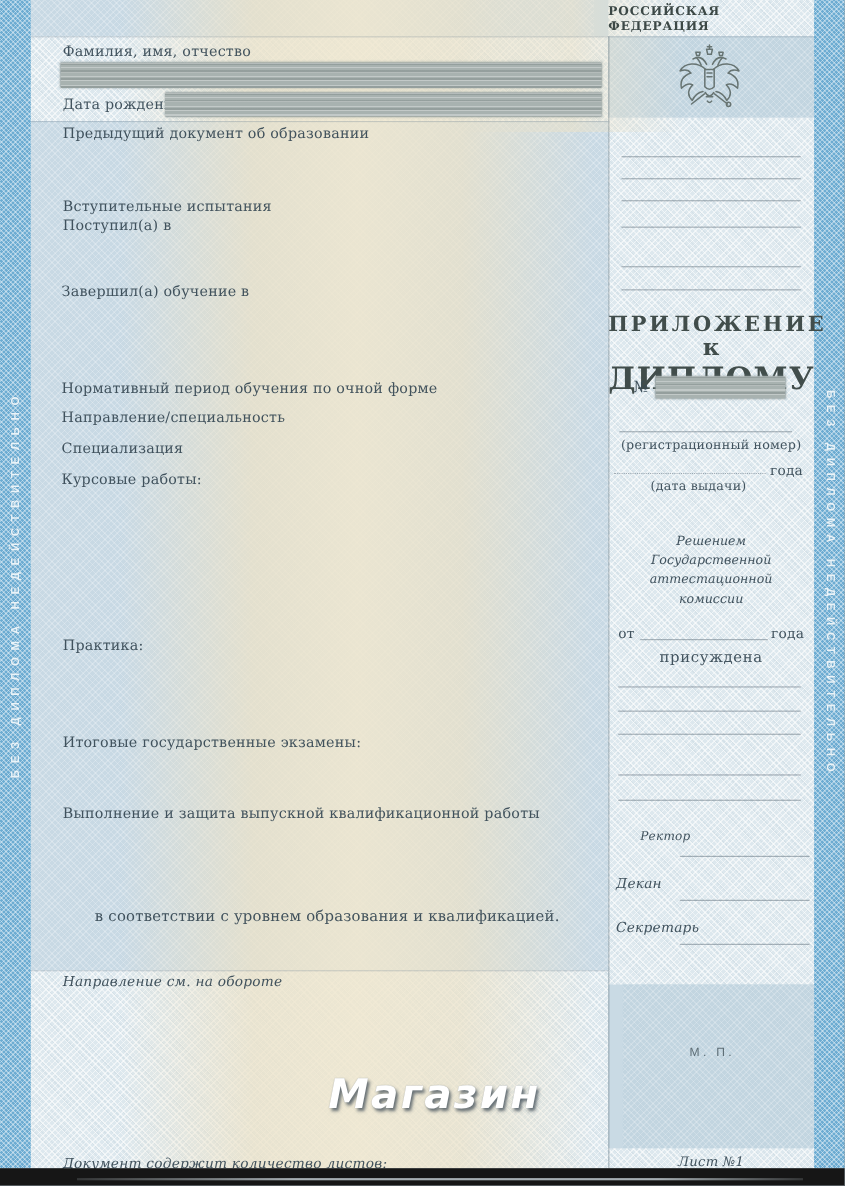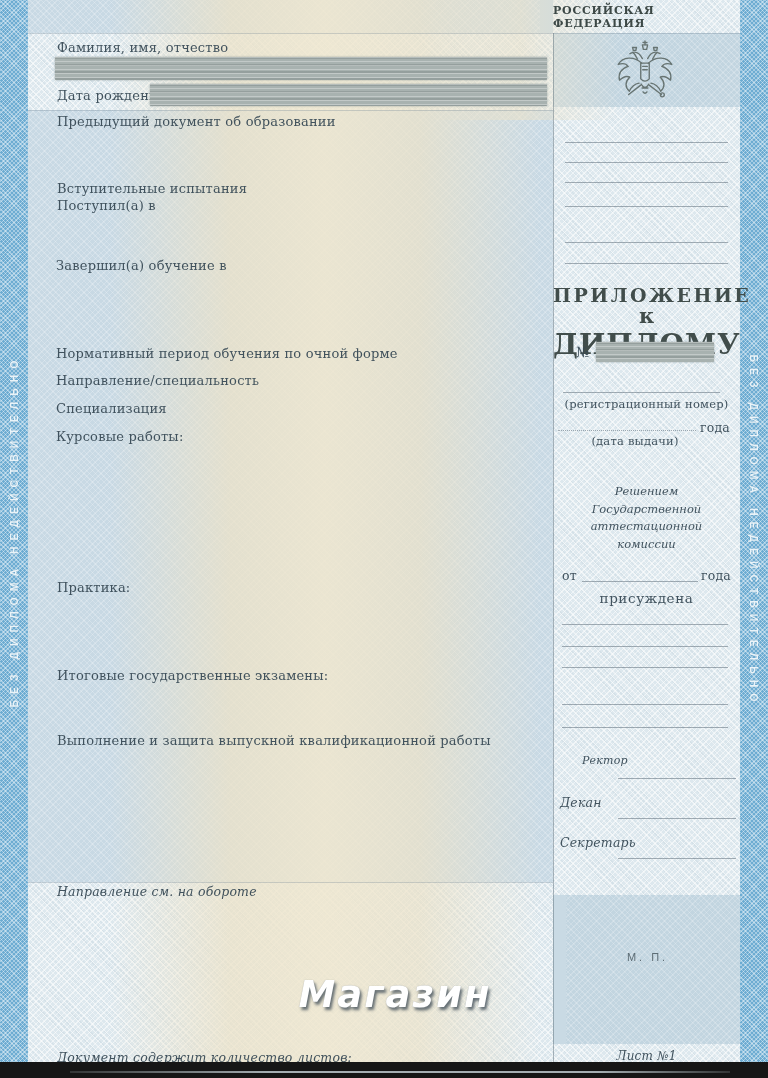--- a/index.html
+++ b/index.html
@@ -230,20 +230,21 @@
   <span class="lbl" style="left:56px; top:258px;">Завершил(а) обучение в</span>
   <span class="lbl" style="left:56px; top:346px;">Нормативный период обучения по очной форме</span>
   <span class="lbl" style="left:56px; top:373px;">Направление/специальность</span>
   <span class="lbl" style="left:56px; top:401px;">Специализация</span>
   <span class="lbl" style="left:56px; top:429px;">Курсовые работы:</span>
   <span class="lbl" style="left:57px; top:580px;">Практика:</span>
   <span class="lbl" style="left:57px; top:668px;">Итоговые государственные экзамены:</span>
   <span class="lbl" style="left:57px; top:733px;">Выполнение и защита выпускной квалификационной работы</span>
 
   <div class="lbl center" style="left:45px; top:824px; width:505px; font-size:13.5px; line-height:18px;">
+    <div>в соответствии с уровнем образования и квалификацией.</div>
   </div>
 
   <span class="lbl it" style="left:57px; top:884px; font-size:12.5px;">Направление см. на обороте</span>
   <span class="lbl it" style="left:57px; top:1050px; font-size:12.5px;">Документ содержит количество листов:</span>
 
   <div class="watermark abs">
     <div>Магазин</div>
   </div>
 
   <div class="abs scan-edge"></div>

